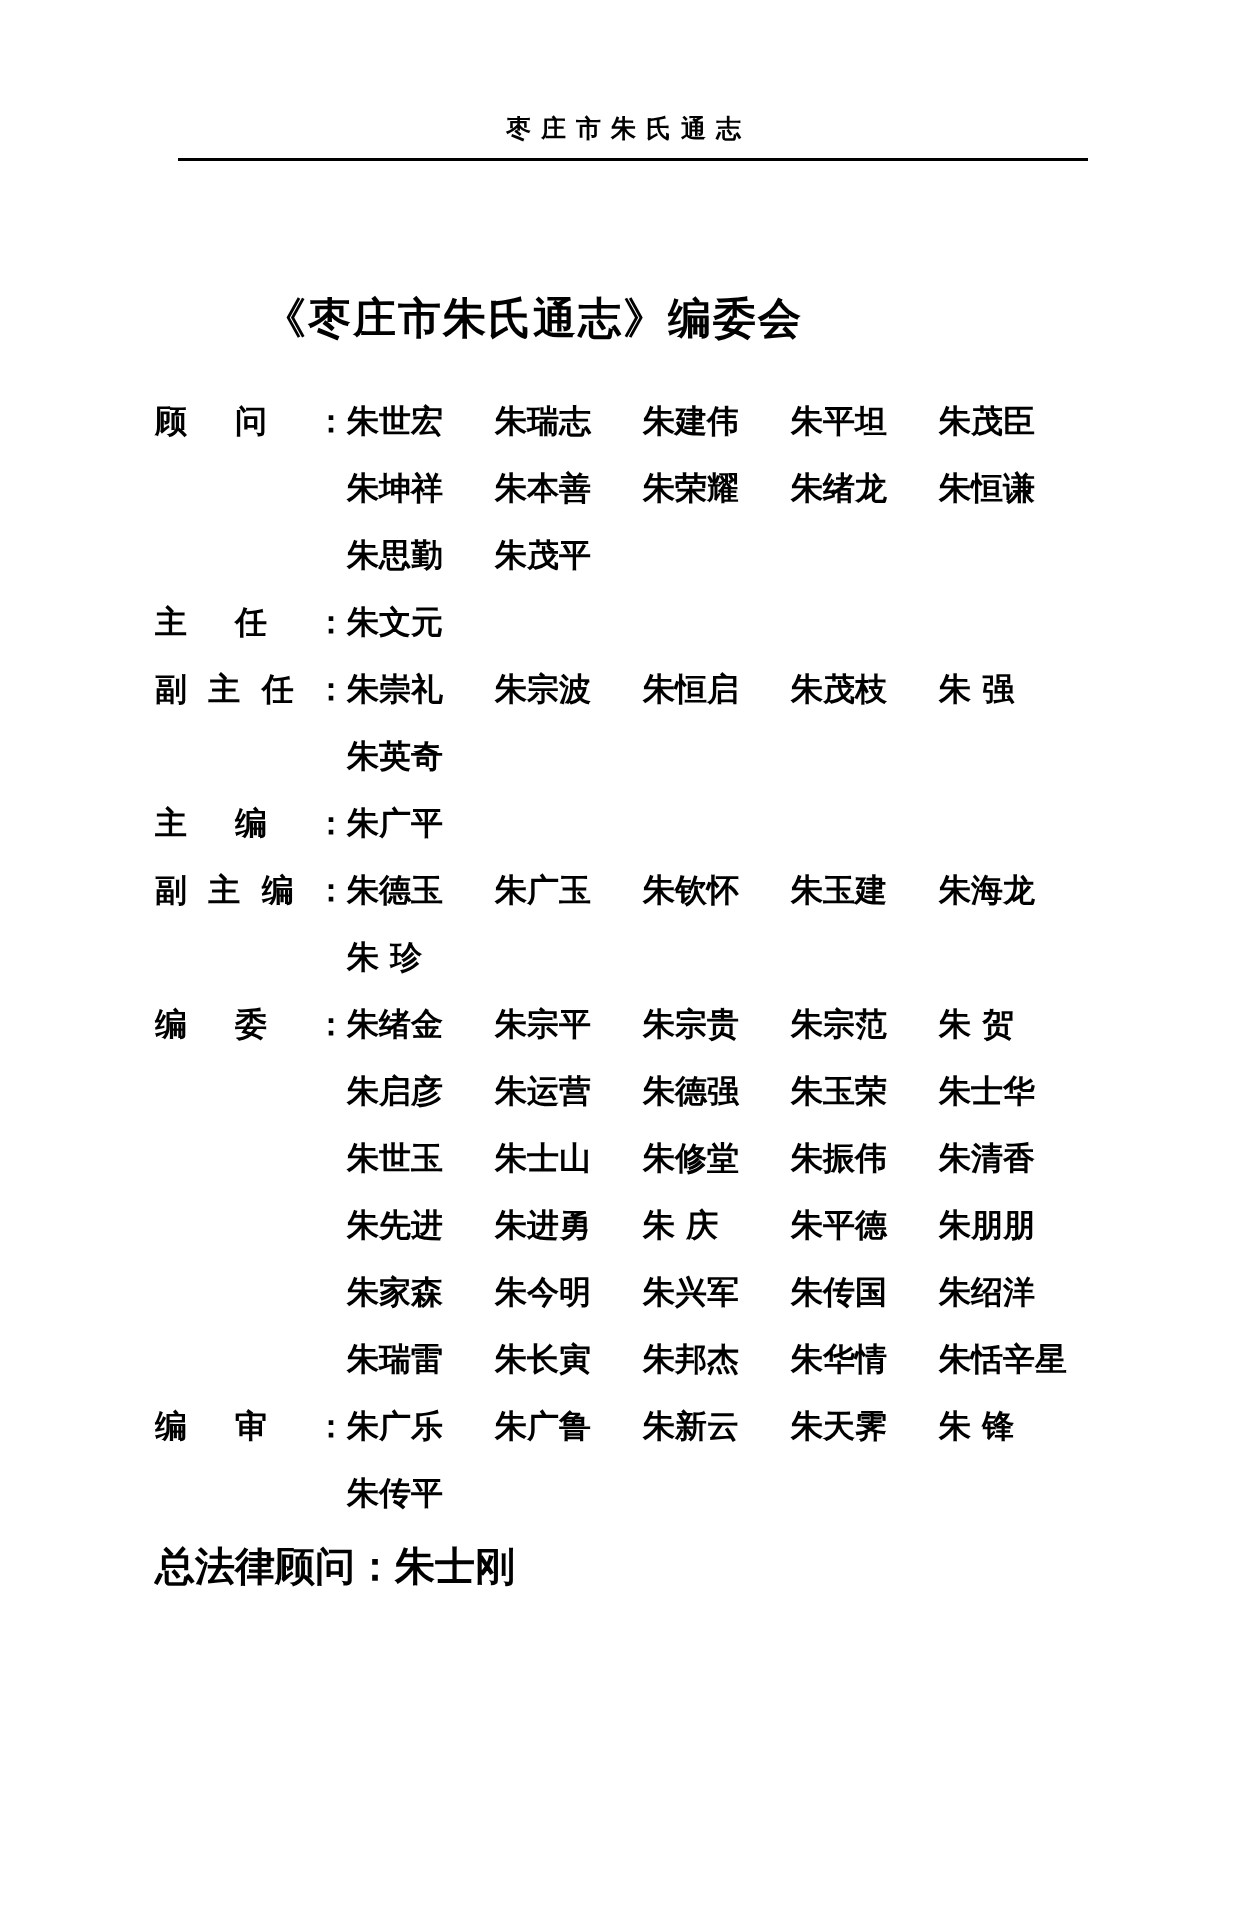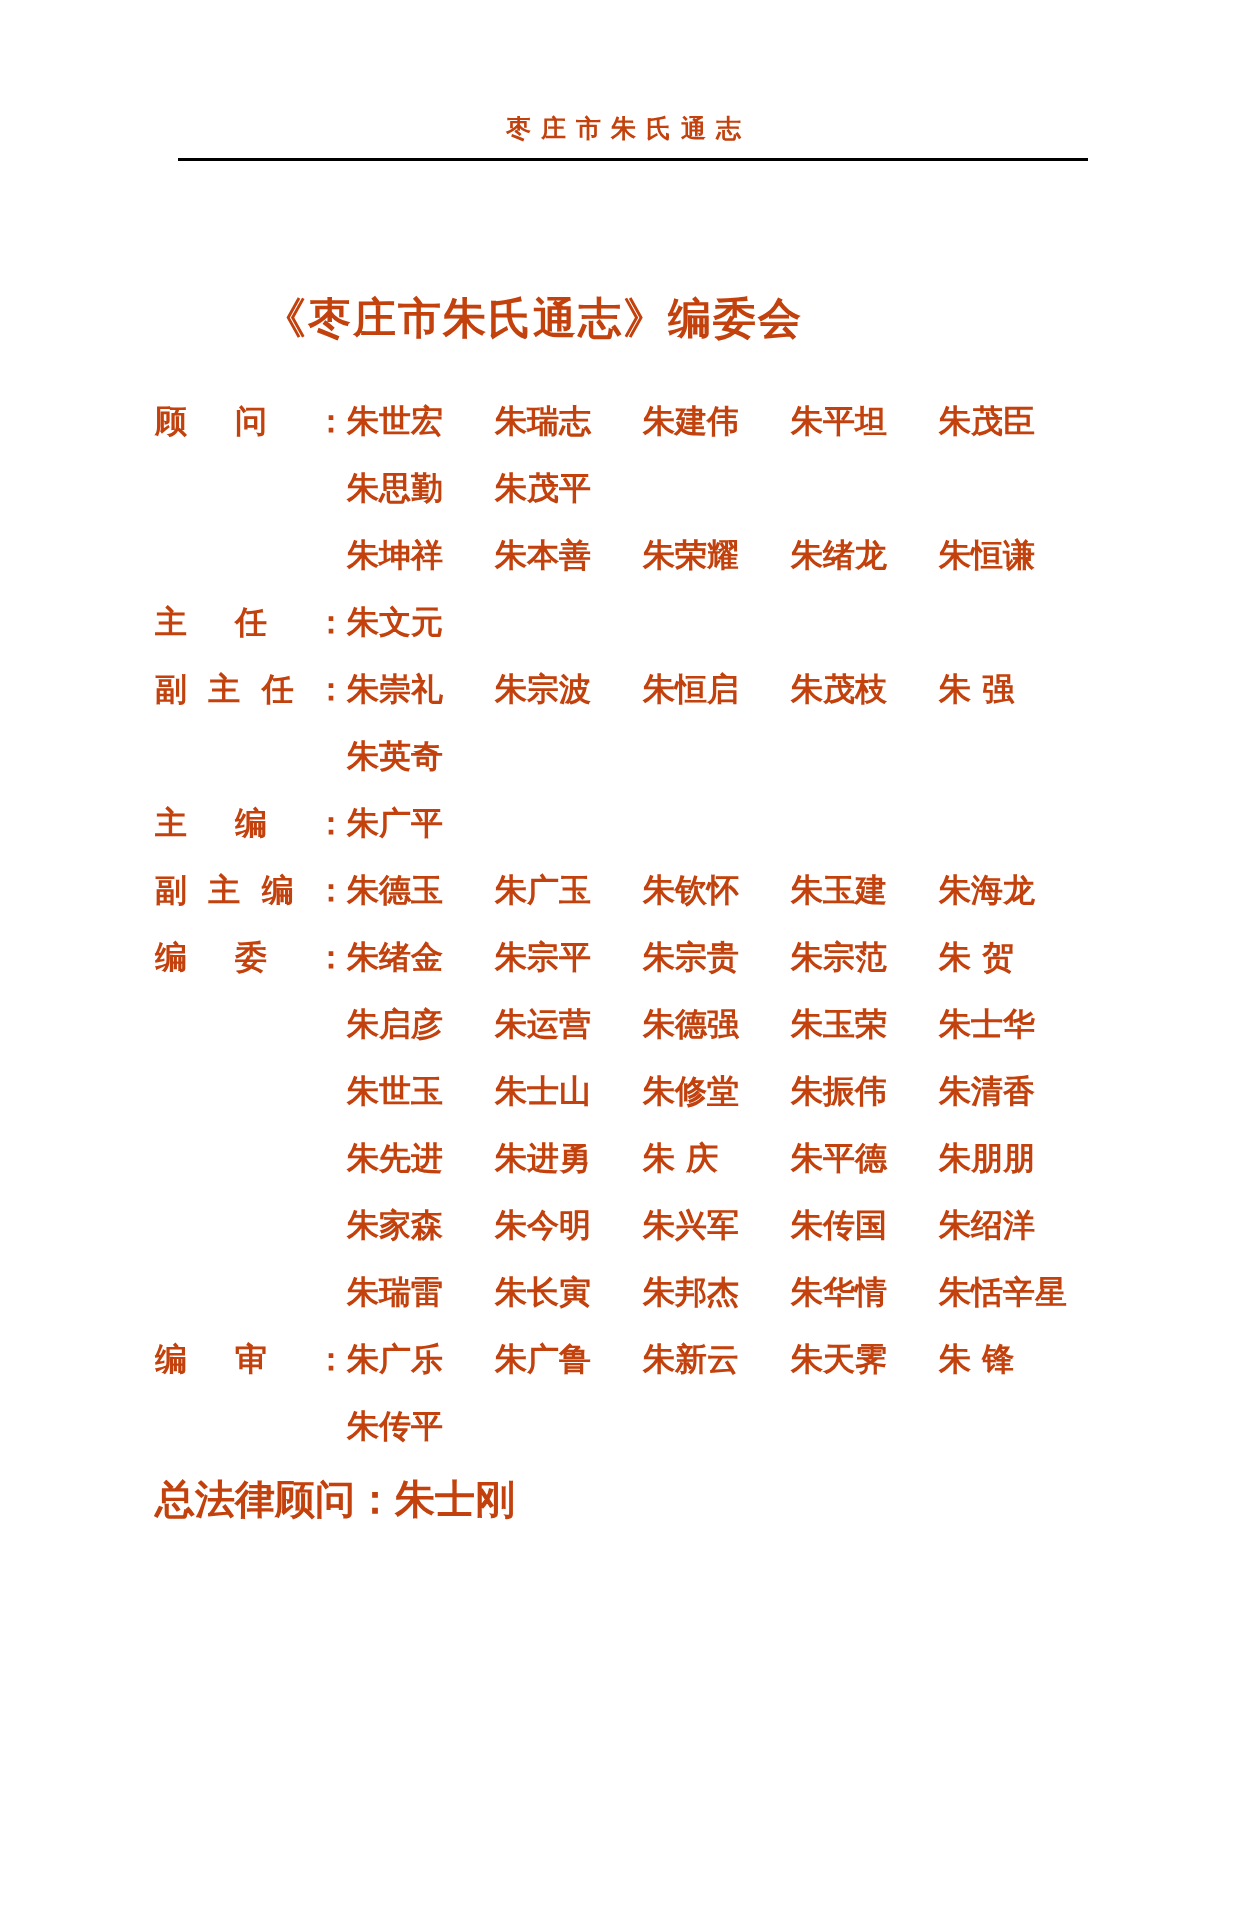--- a/index.html
+++ b/index.html
@@ -6,21 +6,21 @@
     margin: 0;
     padding: 0;
     background: #ffffff;
   }
   .page {
     width: 1257px;
     height: 1919px;
     position: relative;
     background: #ffffff;
     font-family: "DejaVu Serif", "Liberation Serif", serif;
-    color: #c2410c;
+    color: #000000;
     overflow: hidden;
   }
   .running-head {
     position: absolute;
     top: 112px;
     left: 0;
     width: 1257px;
     text-align: center;
     font-size: 25px;
     letter-spacing: 10px;
@@ -112,34 +112,34 @@
         <span class="name">朱世宏</span>
         <span class="name">朱瑞志</span>
         <span class="name">朱建伟</span>
         <span class="name">朱平坦</span>
         <span class="name">朱茂臣</span>
       </div>
     </div>
     <div class="row">
       <div class="label"></div>
       <div class="names">
-        <span class="name">朱思勤</span>
-        <span class="name">朱茂平</span>
-      </div>
-    </div>
-    <div class="row">
-      <div class="label"></div>
-      <div class="names">
         <span class="name">朱坤祥</span>
         <span class="name">朱本善</span>
         <span class="name">朱荣耀</span>
         <span class="name">朱绪龙</span>
         <span class="name">朱恒谦</span>
       </div>
     </div>
+    <div class="row">
+      <div class="label"></div>
+      <div class="names">
+        <span class="name">朱思勤</span>
+        <span class="name">朱茂平</span>
+      </div>
+    </div>
 
     <div class="row">
       <div class="label">
         <span class="lch">主</span>
         <span class="lch">任</span>
         <span class="lch colon">：</span>
       </div>
       <div class="names">
         <span class="name">朱文元</span>
       </div>
@@ -186,20 +186,26 @@
         <span class="lch colon">：</span>
       </div>
       <div class="names">
         <span class="name">朱德玉</span>
         <span class="name">朱广玉</span>
         <span class="name">朱钦怀</span>
         <span class="name">朱玉建</span>
         <span class="name">朱海龙</span>
       </div>
     </div>
+    <div class="row">
+      <div class="label"></div>
+      <div class="names">
+        <span class="name">朱 珍</span>
+      </div>
+    </div>
 
     <div class="row">
       <div class="label">
         <span class="lch">编</span>
         <span class="lch">委</span>
         <span class="lch colon">：</span>
       </div>
       <div class="names">
         <span class="name">朱绪金</span>
         <span class="name">朱宗平</span>

